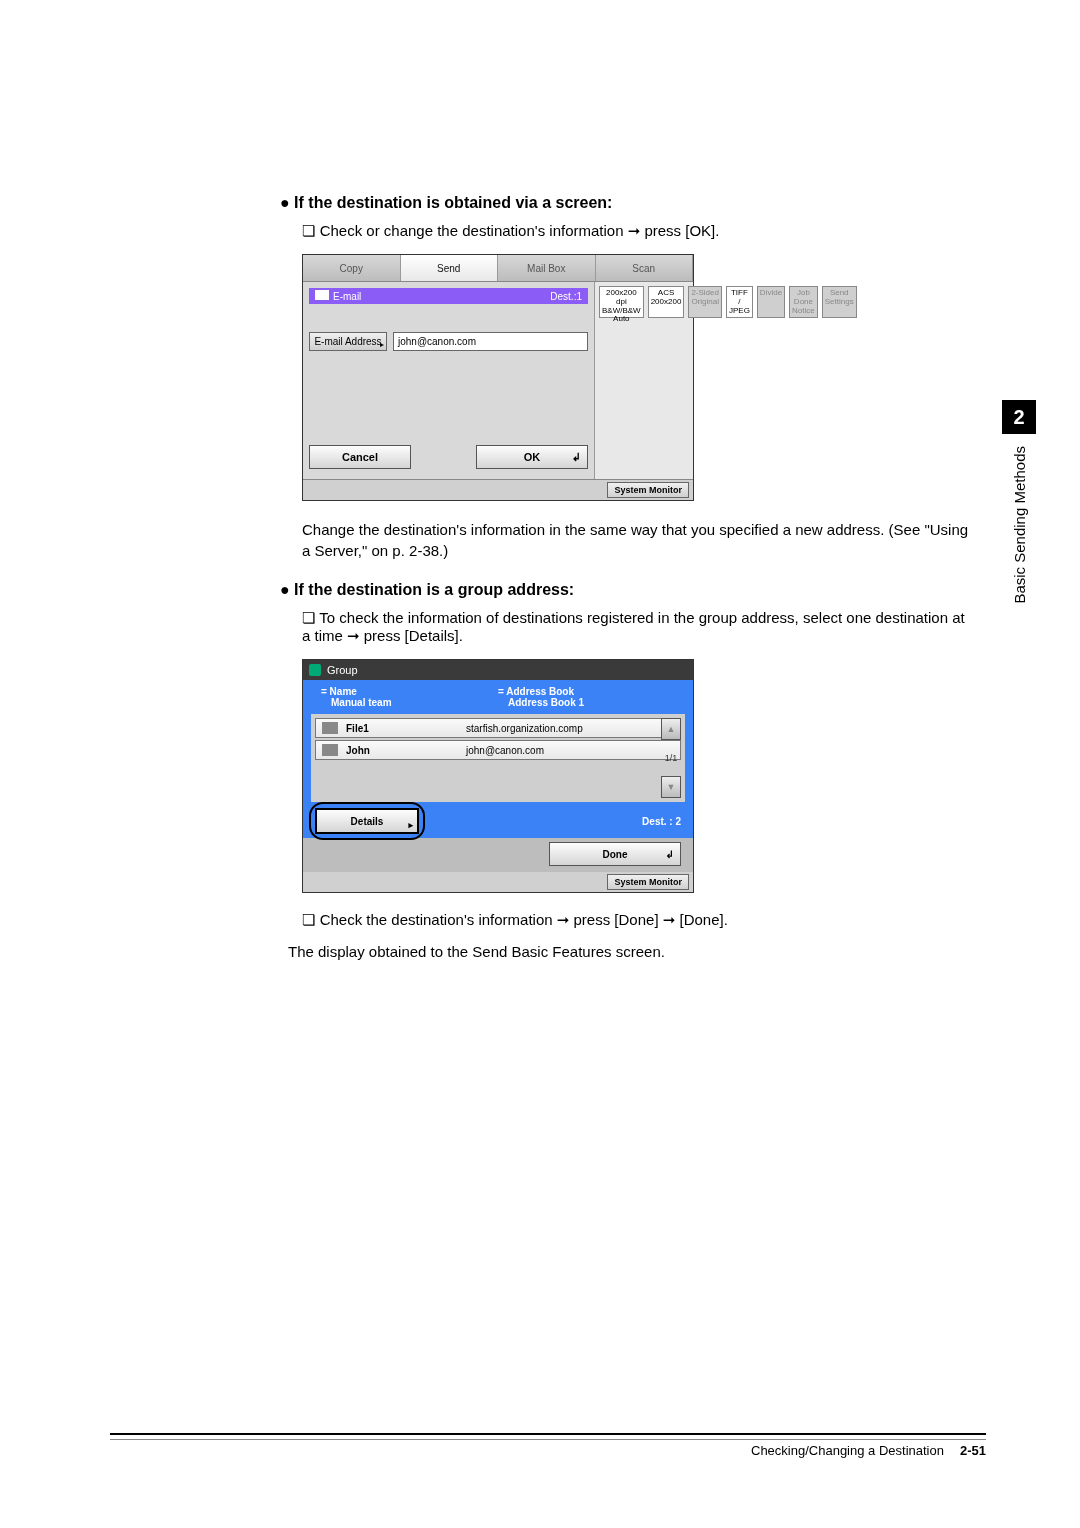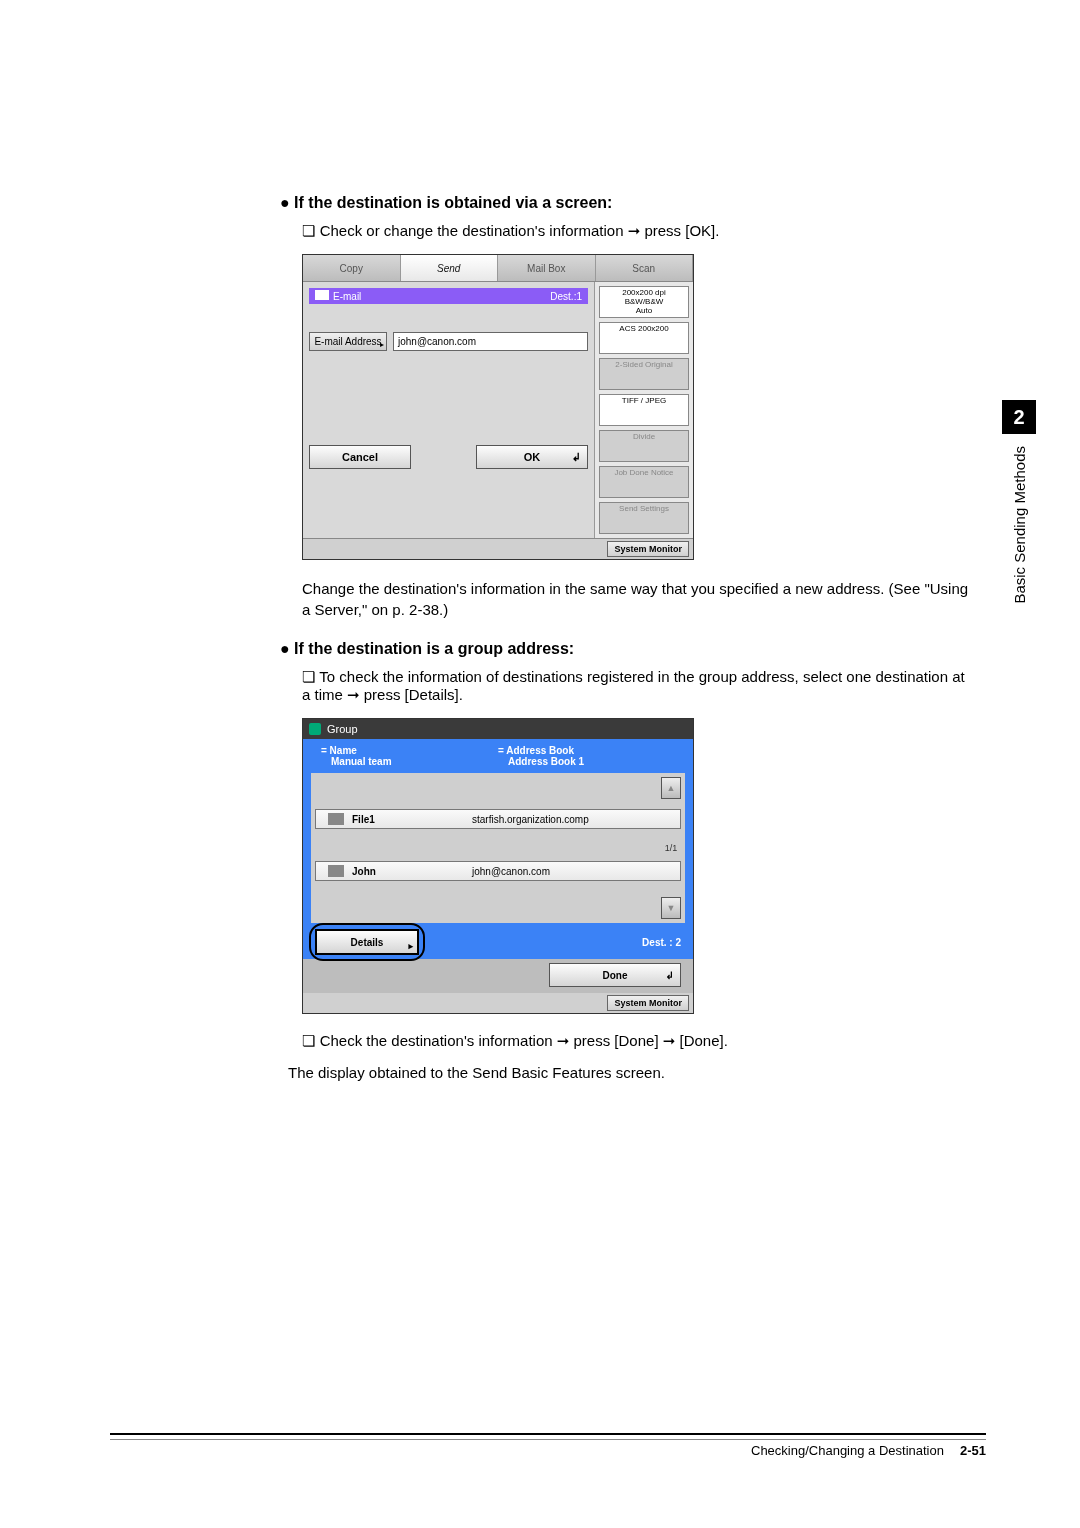--- a/index.html
+++ b/index.html
@@ -65,21 +65,20 @@
     display: flex;
     align-items: center;
     justify-content: center;
     border-right: 1px solid #999;
     color: #555;
     font-size: 10px;
   }
   .shot1 .tab.active {
     background: linear-gradient(#fff,#e8e8e8);
     color: #111;
-    font-style: italic;
   }
   .shot1 .body {
     display: flex;
   }
   .shot1 .left {
     flex: 1;
     padding: 6px;
   }
   .shot1 .email-head {
     background: #8b5cf6;
@@ -139,21 +138,21 @@
     font-weight: bold;
   }
   .shot1 .btn.ok { width: 110px; position:relative; }
   .shot1 .btn.ok::after{ content:"↲"; position:absolute; right:6px; }
   .shot1 .right {
     width: 90px;
     background: #e8e8e8;
     border-left: 1px solid #999;
     padding: 4px;
     display: flex;
-    flex-direction: column;
+    flex-direction: row;
     gap: 4px;
     font-size: 8px;
   }
   .shot1 .side-box {
     background: #fff;
     border: 1px solid #888;
     padding: 2px;
     height: 26px;
     line-height: 1.1;
     font-size: 8px;
@@ -200,24 +199,23 @@
   .shot2 .list {
     background:#cfcfcf;
     margin: 4px 8px 6px 8px;
     padding: 4px 4px 40px 4px;
     position:relative;
   }
   .shot2 .row {
     display:flex;
     background: linear-gradient(#fafafa,#e8e8e8);
     border:1px solid #777;
-    padding:3px 12px;
+    padding:3px 6px;
     margin-bottom:2px;
     align-items:center;
-    margin-top:32px;
   }
   .shot2 .row .ric { width:16px;height:12px;background:#888;margin-right:8px; }
   .shot2 .row .rname { flex:0 0 120px; font-weight:bold; }
   .shot2 .row .raddr { flex:1; }
   .shot2 .scroll {
     position:absolute; right:4px; top:4px; bottom:4px; width:20px;
     display:flex; flex-direction:column; justify-content:space-between;
   }
   .shot2 .scroll .sbtn { height:20px; background:linear-gradient(#eee,#bbb); border:1px solid #555; display:flex;align-items:center;justify-content:center;font-size:9px;color:#888; }
   .shot2 .scroll .pg { font-size:9px; color:#333; text-align:center; }

